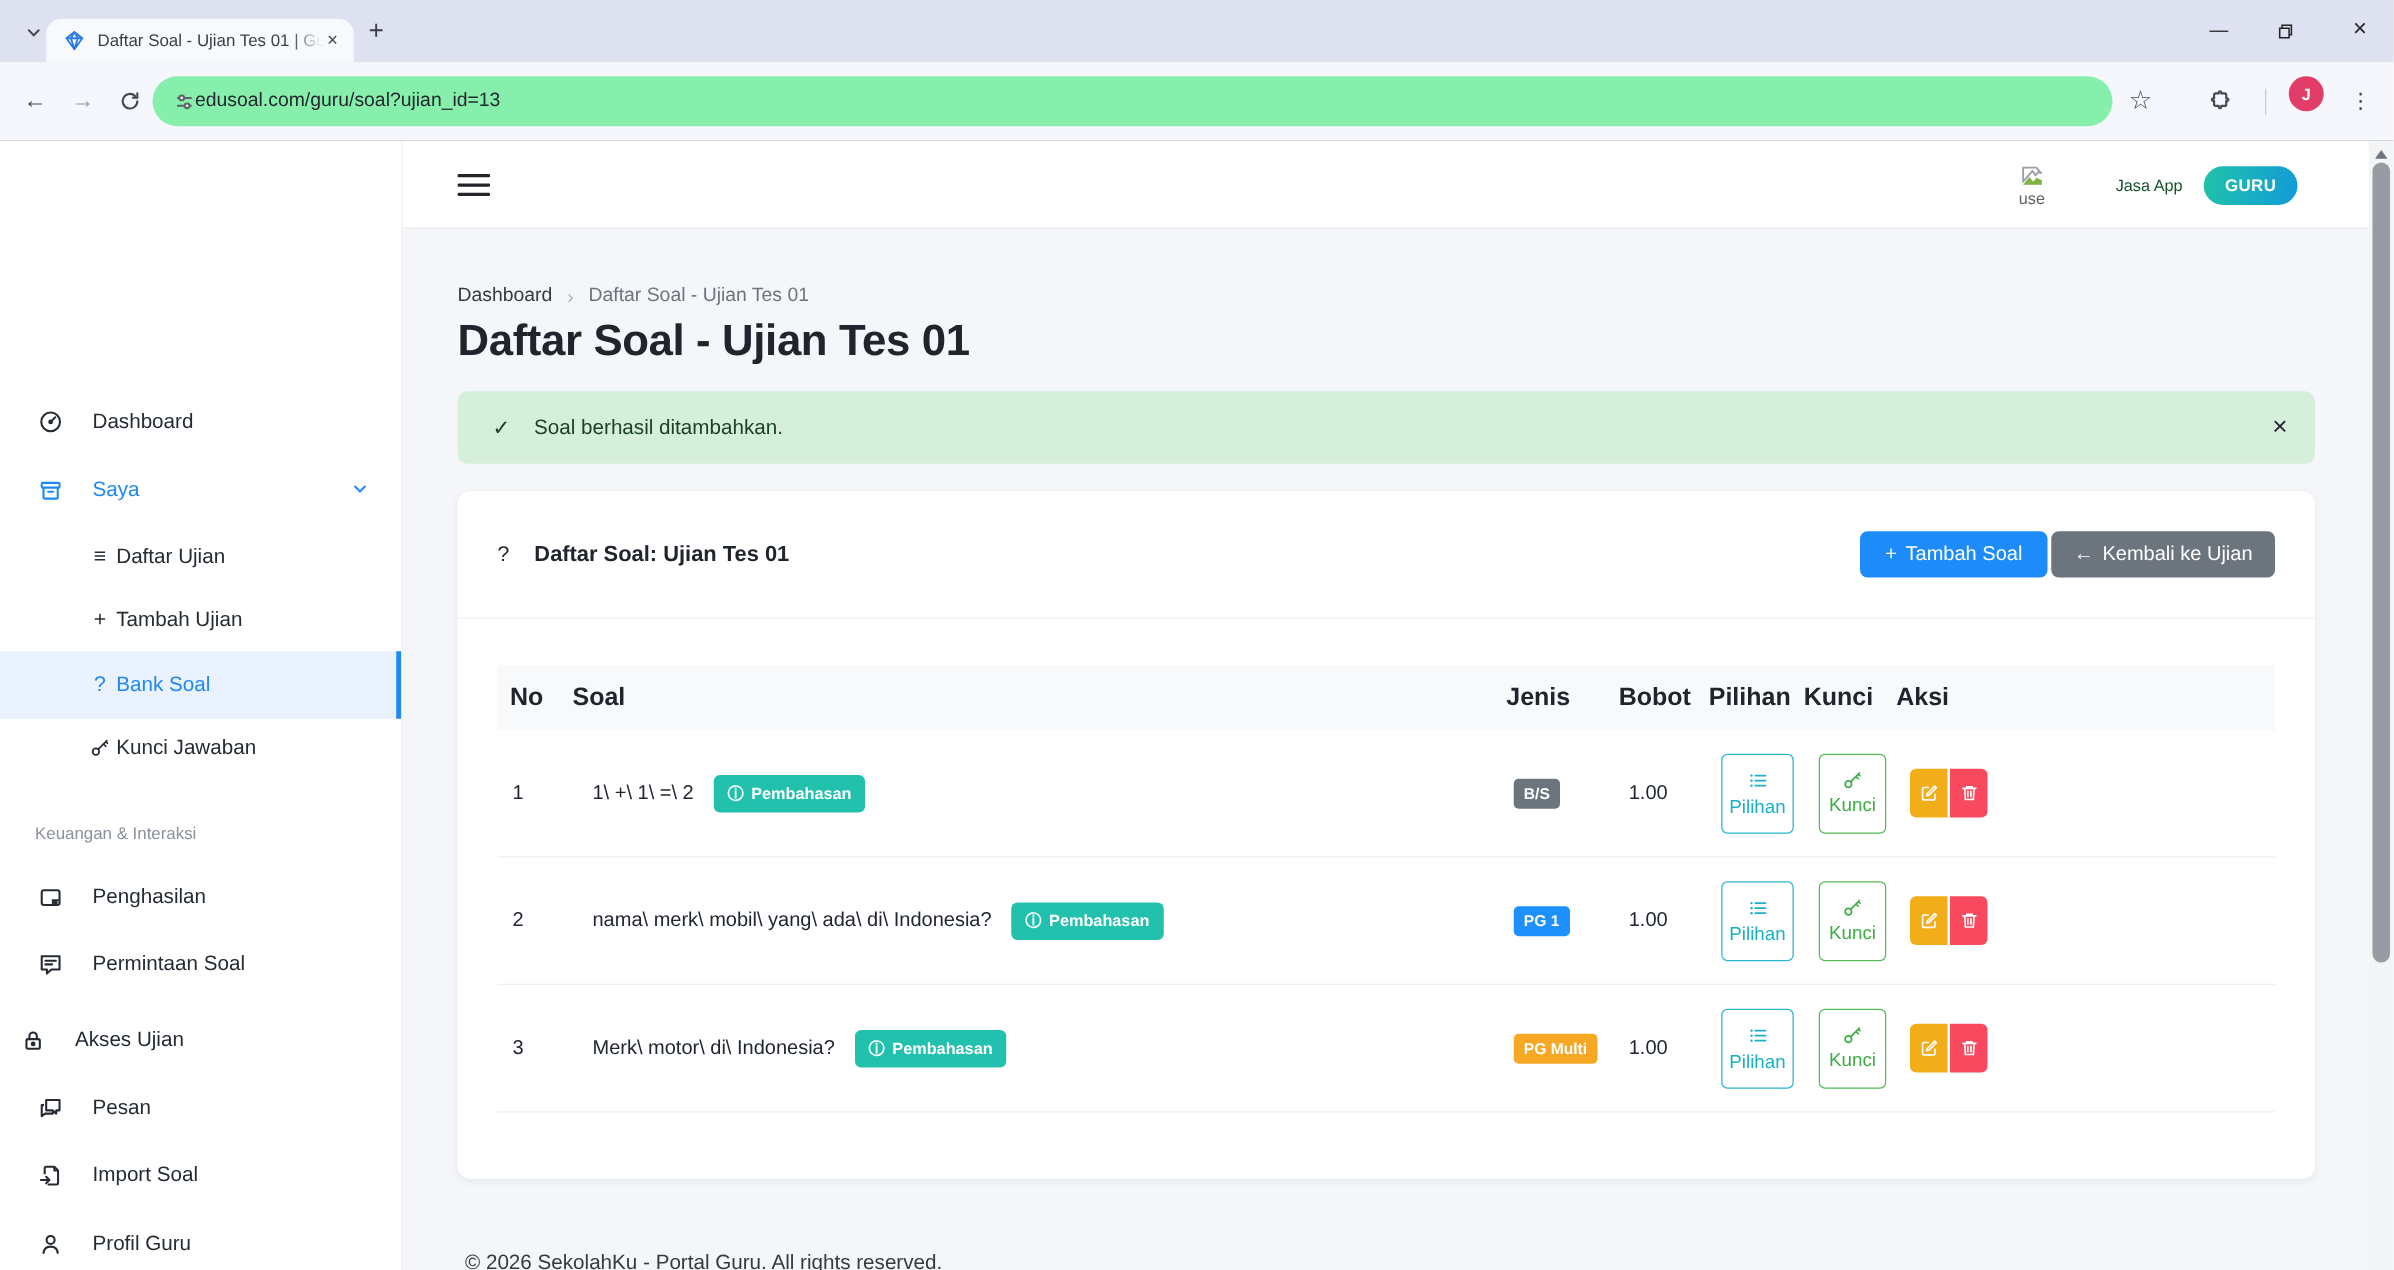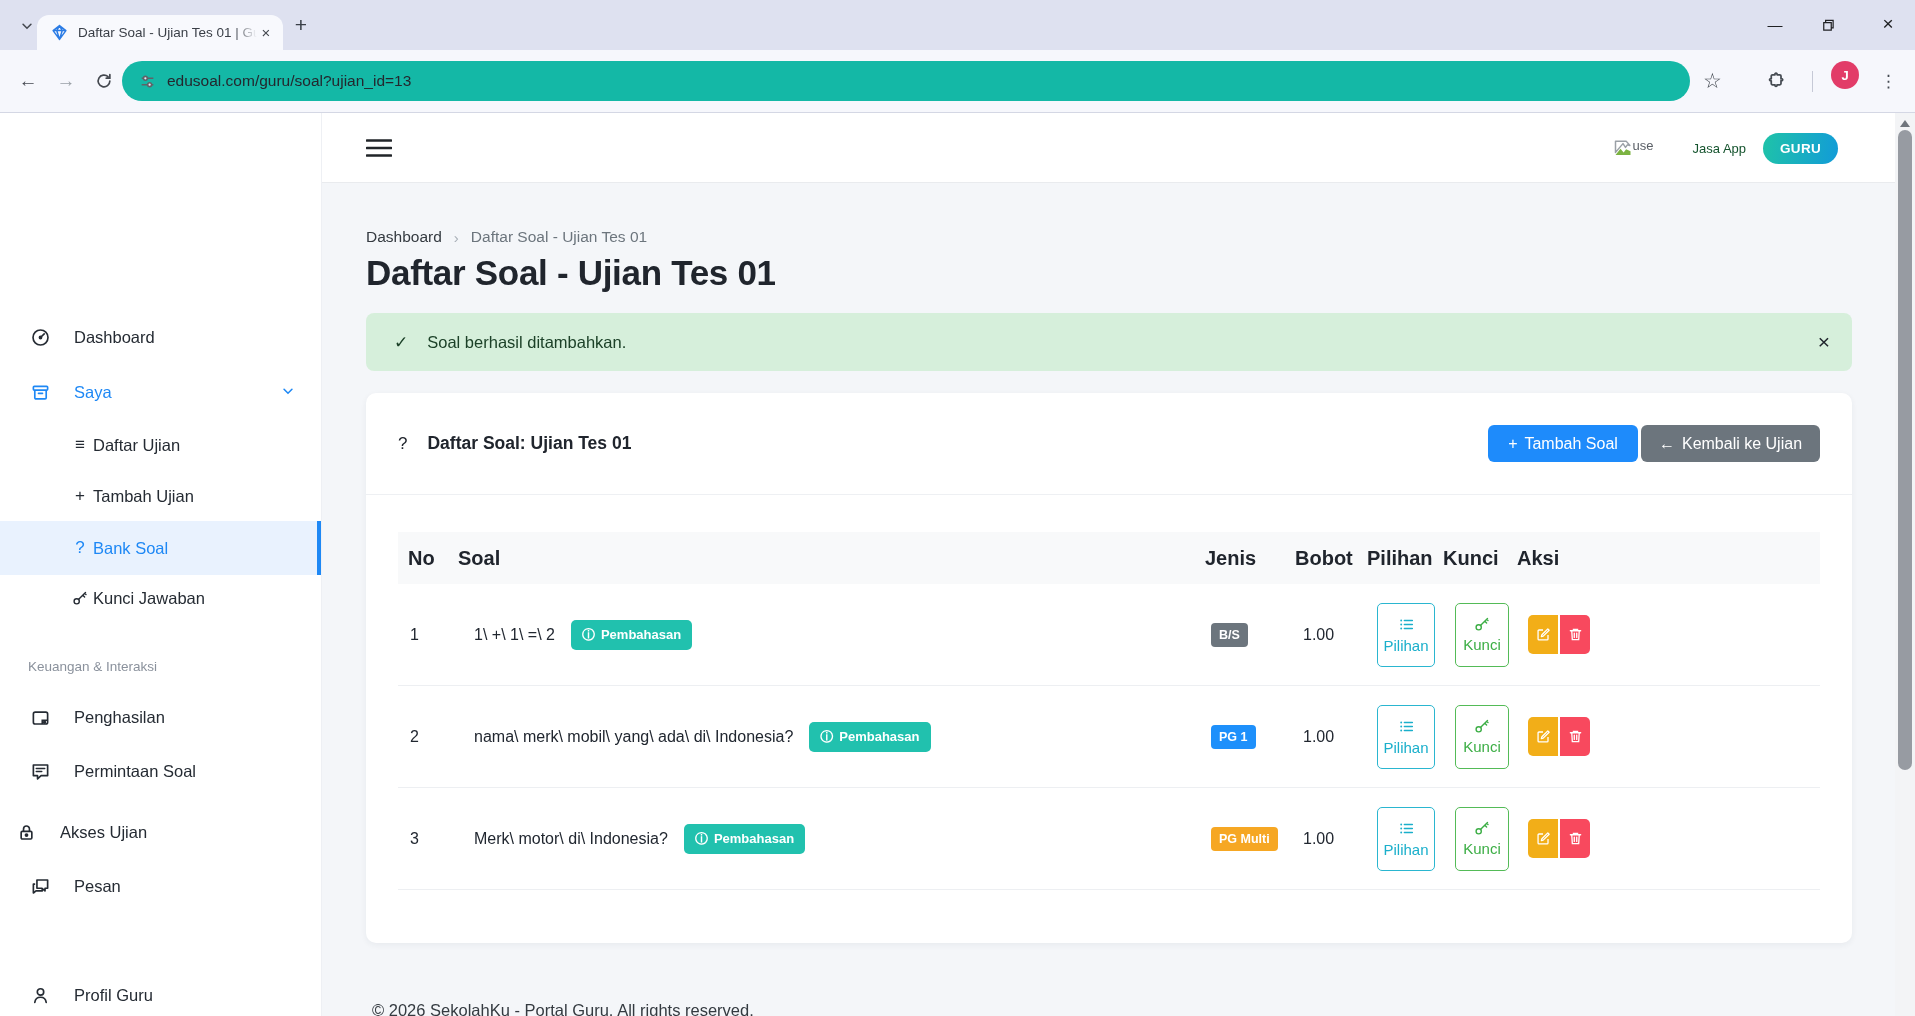--- a/index.html
+++ b/index.html
@@ -18,21 +18,21 @@
   .winctl { position:absolute; top:0; height:48px; width:46px; display:flex; align-items:center; justify-content:center; color:#202124; }
   .winctl.min { left:1752px; font-size:15px; }
   .winctl.max { left:1804px; }
   .winctl.close { left:1865px; font-size:19px; }
 
   .urlbar { position:absolute; top:50px; left:0; right:0; height:63px; background:#f6f7fc; border-bottom:1px solid #d4d7e4; }
   .navbtn { position:absolute; top:50%; transform:translateY(-50%); width:28px; height:28px; display:flex; align-items:center; justify-content:center; font-size:19px; color:#44484f; }
   .navbtn.back { left:14px; }
   .navbtn.fwd { left:52px; color:#9aa0a6; }
   .navbtn.reload { left:90px; }
-  .omnibox { position:absolute; left:122px; right:225px; top:11px; height:40px; background:#14b8a6; border-radius:20px; display:flex; align-items:center; padding:0 17px; gap:11px; }
+  .omnibox { position:absolute; left:122px; right:225px; top:11px; height:40px; background:#86efac; border-radius:20px; display:flex; align-items:center; padding:0 17px; gap:0; }
   .url-text { font-size:15.5px; color:#24272e; }
   .chromeicon { position:absolute; top:50%; transform:translateY(-50%); display:flex; align-items:center; justify-content:center; color:#454b52; }
   .star { left:1703px; font-size:21px; }
   .puzzle { left:1766px; }
   .vsep { position:absolute; left:1812px; top:21px; width:1px; height:21px; background:#c6c9d6; }
   .avatar { position:absolute; left:1831px; top:11px; width:28px; height:28px; border-radius:50%; background:#e23c68; color:#fff; font-size:13px; font-weight:700; display:flex; align-items:center; justify-content:center; }
   .kebab { left:1880px; font-size:17px; letter-spacing:0; }
 
   
   .sidebar { position:absolute; top:113px; left:0; width:322px; bottom:0; background:#fff; border-right:1px solid #eef0f4; overflow:hidden; }
@@ -48,21 +48,21 @@
   .sub { padding-left:70px; }
   .sub .subicon { width:20px; margin-right:3px; display:flex; justify-content:center; align-items:center; font-size:17px; }
   .ssec { position:absolute; left:28px; font-size:13.5px; color:#8a919c; }
   .blue { color:#1e88f5; }
   .active { background:#e9f2fe; border-right:4px solid #1e88f5; color:#1e88f5; }
   .ujian-chev { position:absolute; right:26px; top:17px; }
 
   
   .hamburger { position:absolute; left:44px; top:25px; cursor:pointer; }
   .userbox { position:absolute; right:57px; top:0; height:70px; display:flex; align-items:center; }
-  .brokenimg { display:flex; width:46px; overflow:hidden; margin-right:4px; }
+  .brokenimg { display:flex; align-items:center; width:46px; overflow:hidden; margin-right:14px;flex-direction:column; }
   .brokenimg .alt { font-size:13px; color:#5a5f66; white-space:nowrap; }
   .brand { font-size:13px; color:#14532d; margin-right:17px;margin-left:30px; }
   .rolebadge { background:linear-gradient(100deg,#1fc3a8,#129bd8); color:#fff; font-size:13.5px; font-weight:700; padding:8px 17px; border-radius:16px; letter-spacing:.3px; }
 
   
   .breadcrumb { position:absolute; top:45px; left:44px; display:flex; align-items:center; gap:12px; font-size:15.5px; }
   .bc-home { color:#343a40; cursor:pointer; }
   .bc-sep { color:#a9b0b8; font-size:15px; }
   .bc-cur { color:#6c757d; }
   .page-title { position:absolute; top:70px; left:44px; font-size:35px; font-weight:800; color:#20252d; letter-spacing:-.3px; }
@@ -247,20 +247,30 @@
     <span>Akses Ujian</span>
   </div>
   <div class="sitem" style="top:748px;">
     <span class="micon">
       <svg width="19" height="19" viewBox="0 0 16 16" fill="none" stroke="currentColor" stroke-width="1.4" stroke-linejoin="round">
           <path d="M5 2.5h9v7h-2.2v2.2L9.3 9.5H5z"></path>
           <path d="M3.5 6H2v7.5l2.2-1.8h5.3v-1.5"></path>
         </svg>
     </span>
     <span>Pesan</span>
+  </div>
+  <div class="sitem" style="top:802px;">
+    <span class="micon">
+      <svg width="19" height="19" viewBox="0 0 16 16" fill="none" stroke="currentColor" stroke-width="1.4" stroke-linejoin="round">
+          <path d="M6 14h6a1 1 0 0 0 1-1V4.5L10.5 2H5a1 1 0 0 0-1 1v4"></path>
+          <path d="M10.5 2v2.5H13"></path>
+          <path d="M1.5 11h5.5 M5 8.8l2.2 2.2L5 13.2" stroke-linecap="round"></path>
+        </svg>
+    </span>
+    <span>Import Soal</span>
   </div>
   <div class="sitem" style="top:857px;">
     <span class="micon">
       <svg width="19" height="19" viewBox="0 0 16 16" fill="none" stroke="currentColor" stroke-width="1.4" stroke-linecap="round">
           <circle cx="8" cy="5" r="2.7"></circle>
           <path d="M3.2 13.8c.4-3 2.3-4.3 4.8-4.3s4.4 1.3 4.8 4.3"></path>
         </svg>
     </span>
     <span>Profil Guru</span>
   </div>

